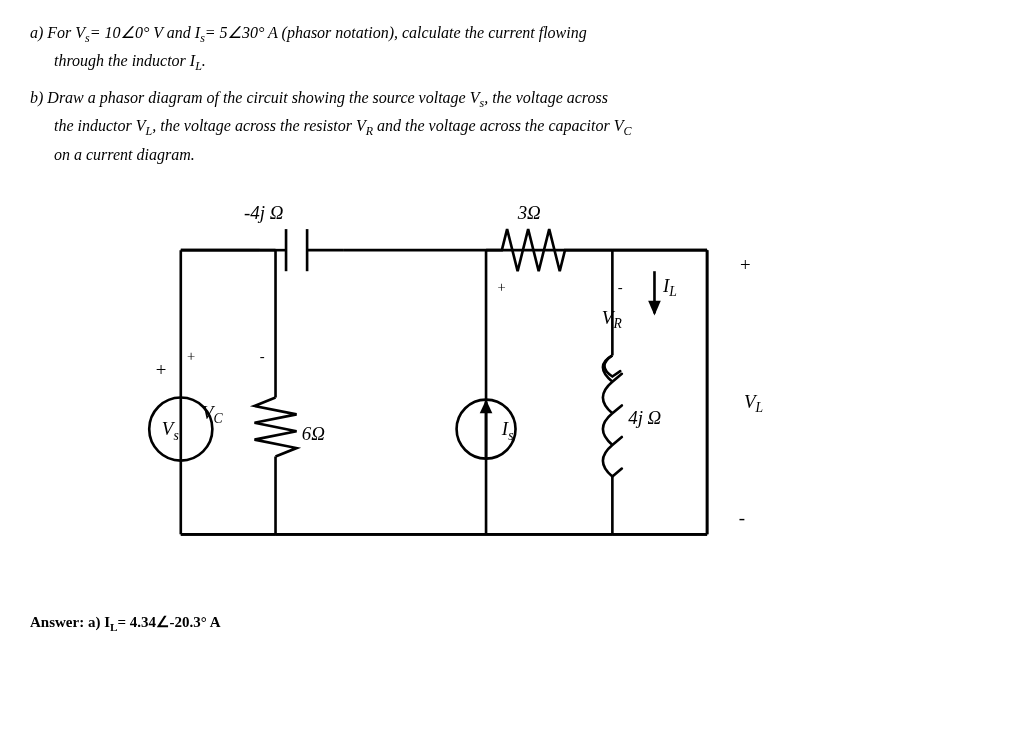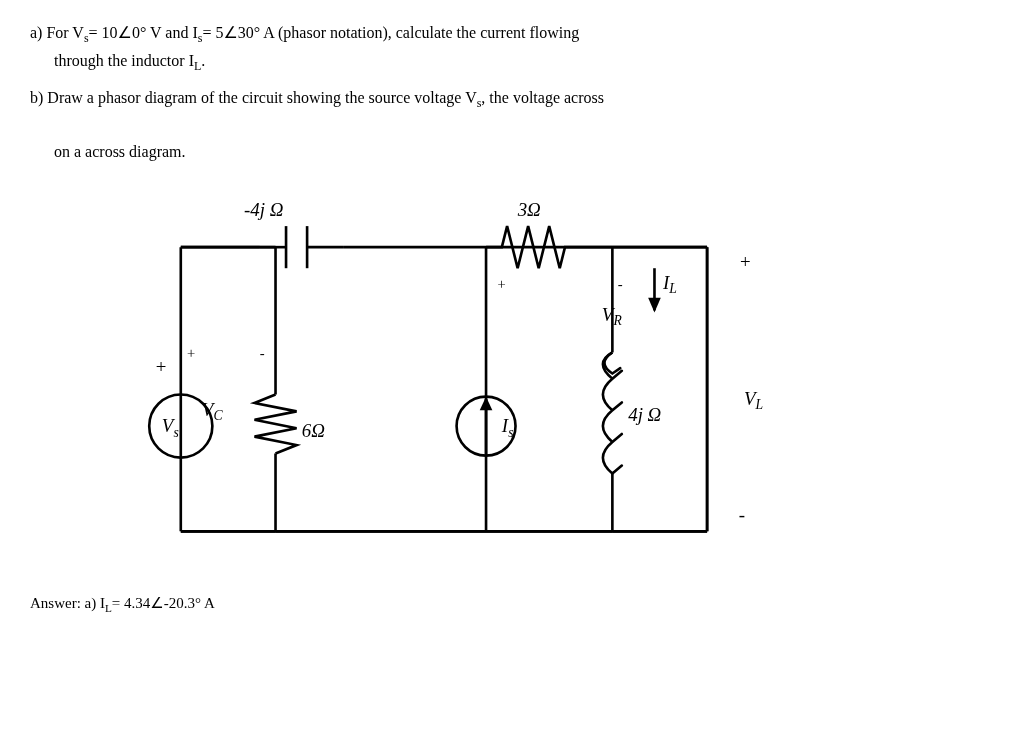--- a/index.html
+++ b/index.html
@@ -8,57 +8,59 @@
       font-family: "Times New Roman", Times, serif;
       font-size: 16px;
       width: 1024px;
       min-height: 735px;
       padding: 20px 30px;
       color: #000;
     }
     .problem-text {
       line-height: 1.6;
       margin-bottom: 20px;
+      font-style: italic;
     }
     .problem-text p {
       margin-bottom: 8px;
       padding-left: 0;
     }
     .indent {
       padding-left: 24px;
     }
     .circuit-container {
       position: relative;
       width: 750px;
       height: 400px;
       margin: 10px auto 10px 60px;
       font-style: italic;
     }
     svg.circuit {
       width: 100%;
       height: 100%;
     }
     .answer-text {
-      margin-top: 10px;
+      margin-top: 26px;
       font-size: 15px;
+      font-weight: bold;
     }
     sub { font-size: 0.75em; vertical-align: sub; }
   </style>
 </head>
 <body>
 
 <div class="problem-text">
   <p>
     a) For V<sub>s</sub>= 10∠0° V and I<sub>s</sub>= 5∠30° A (phasor notation), calculate the current flowing
     <br><span class="indent">through the inductor I<sub>L</sub>.</span>
   </p>
   <p>
     b) Draw a phasor diagram of the circuit showing the source voltage V<sub>s</sub>, the voltage across
-    <br>
-    <br><span class="indent">on a across diagram.</span>
+    <br><span class="indent">the inductor V<sub>L</sub>, the voltage across the resistor V<sub>R</sub> and the voltage across the capacitor V<sub>C</sub></span>
+    <br><span class="indent">on a current diagram.</span>
   </p>
 </div>
 
 <div class="circuit-container">
   <svg class="circuit" viewBox="0 0 700 380" xmlns="http://www.w3.org/2000/svg">
 
     <style>
       .circuit-line { stroke: #000; stroke-width: 2.5; fill: none; }
       .circuit-text { font-family: "Times New Roman", Times, serif; font-size: 18px; fill: #000; }
       .circuit-text-small { font-family: "Times New Roman", Times, serif; font-size: 14px; fill: #000; }

